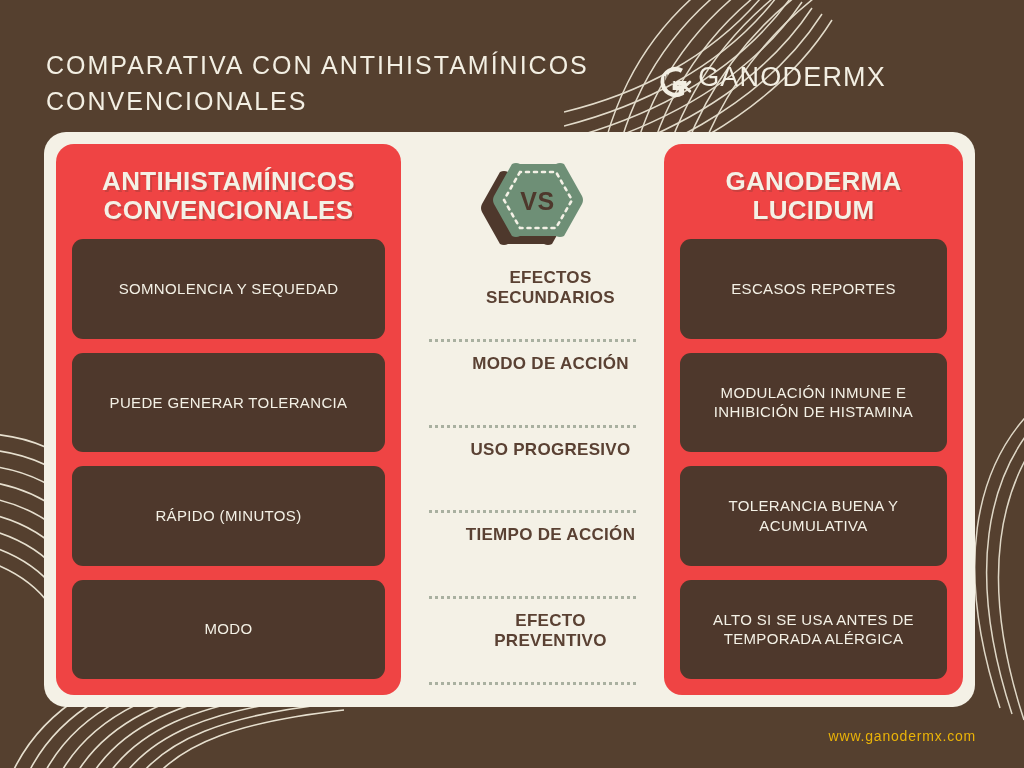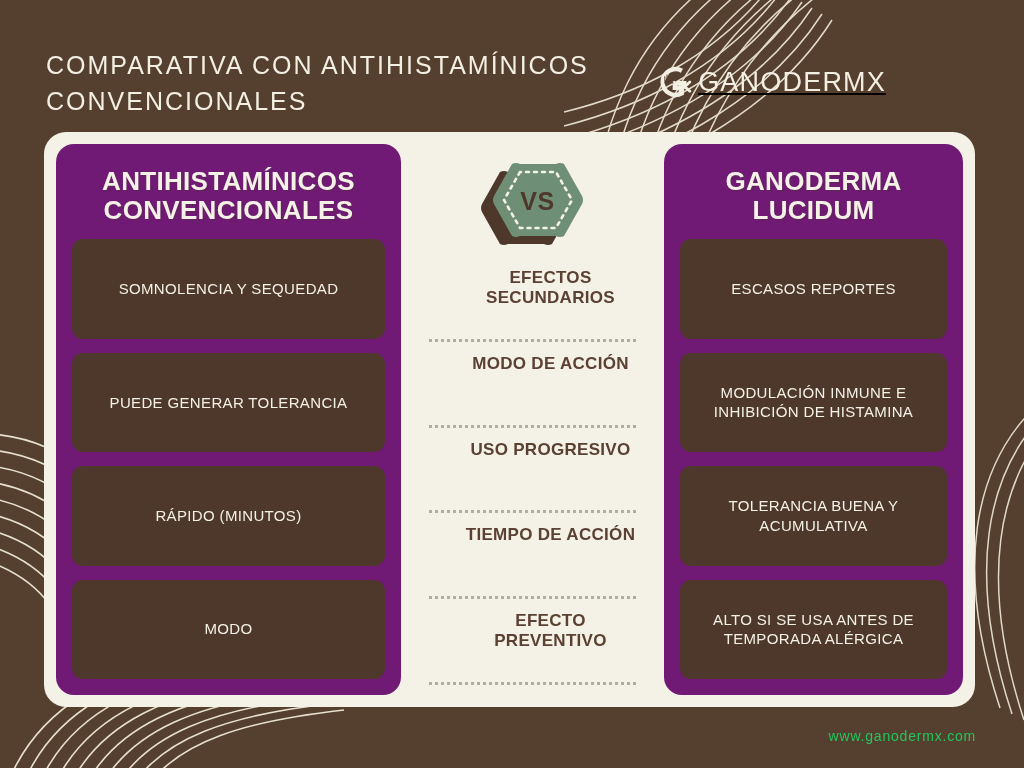--- a/index.html
+++ b/index.html
@@ -23,36 +23,36 @@
   #header {
     position:absolute; top:0; left:0; width:932px; height:132px;
   }
   #page-title {
     position:absolute; left:46px; top:48px;
     font-size:25px; letter-spacing:2.0px; line-height:1.42;
     color:#F3EFE3; font-weight:400; max-width:600px;
   }
   #brand {
     position:absolute; right:46px; top:62px;
-    display:flex; align-items:center; gap:4px;text-decoration:underline;
+    display:flex; align-items:flex-start; gap:4px;
   }
   #brand-logo-icon { width:40px; height:40px; display:block; }
   #brand-name {
     font-size:27px; letter-spacing:1.2px; color:#F3EFE3; font-weight:400;
   }
 
   
   #card {
     position:absolute; left:44px; top:132px;
     width:931px; height:575px;
     background:#F4F1E6; border-radius:22px;
     display:flex; padding:12px;
   }
   .panel {
-    background:#701a75; border-radius:18px;
+    background:#ef4444; border-radius:18px;
     display:flex; flex-direction:column; align-items:center;
     padding:14px 16px 16px 16px;
   }
   #panel-left  { width:345px; }
   #panel-right { width:299px;justify-content:space-between; }
 
   .panel-title {
     color:#F4F1E6; font-size:26px; font-weight:bold;
     letter-spacing:0.3px; text-align:center; line-height:1.12;
     text-shadow:2px 2px 0 rgba(77,55,44,0.22);
@@ -101,21 +101,21 @@
   }
   .center-divider {
     margin-top:auto; width:100%; height:3px;
     border-bottom:3px dotted #A9B0A0;
     margin-bottom:8px;
   }
 
   
   #footer-url {
     position:absolute; right:48px; bottom:24px;
-    color:#22c55e; font-size:14px; letter-spacing:0.8px;
+    color:#eab308; font-size:14px; letter-spacing:0.8px;
   }
 </style>
 </head>
 <body>
 
 <svg id="deco-top-right" viewBox="0 0 460 200" preserveAspectRatio="none">
   <g fill="none" stroke="#EFE9D8" stroke-width="1.5" opacity="0.92">
     <path d="M30,200 C40,120 70,40 150,-20"></path>
     <path d="M45,200 C55,120 88,42 168,-18"></path>
     <path d="M60,200 C72,122 106,44 186,-16"></path>

